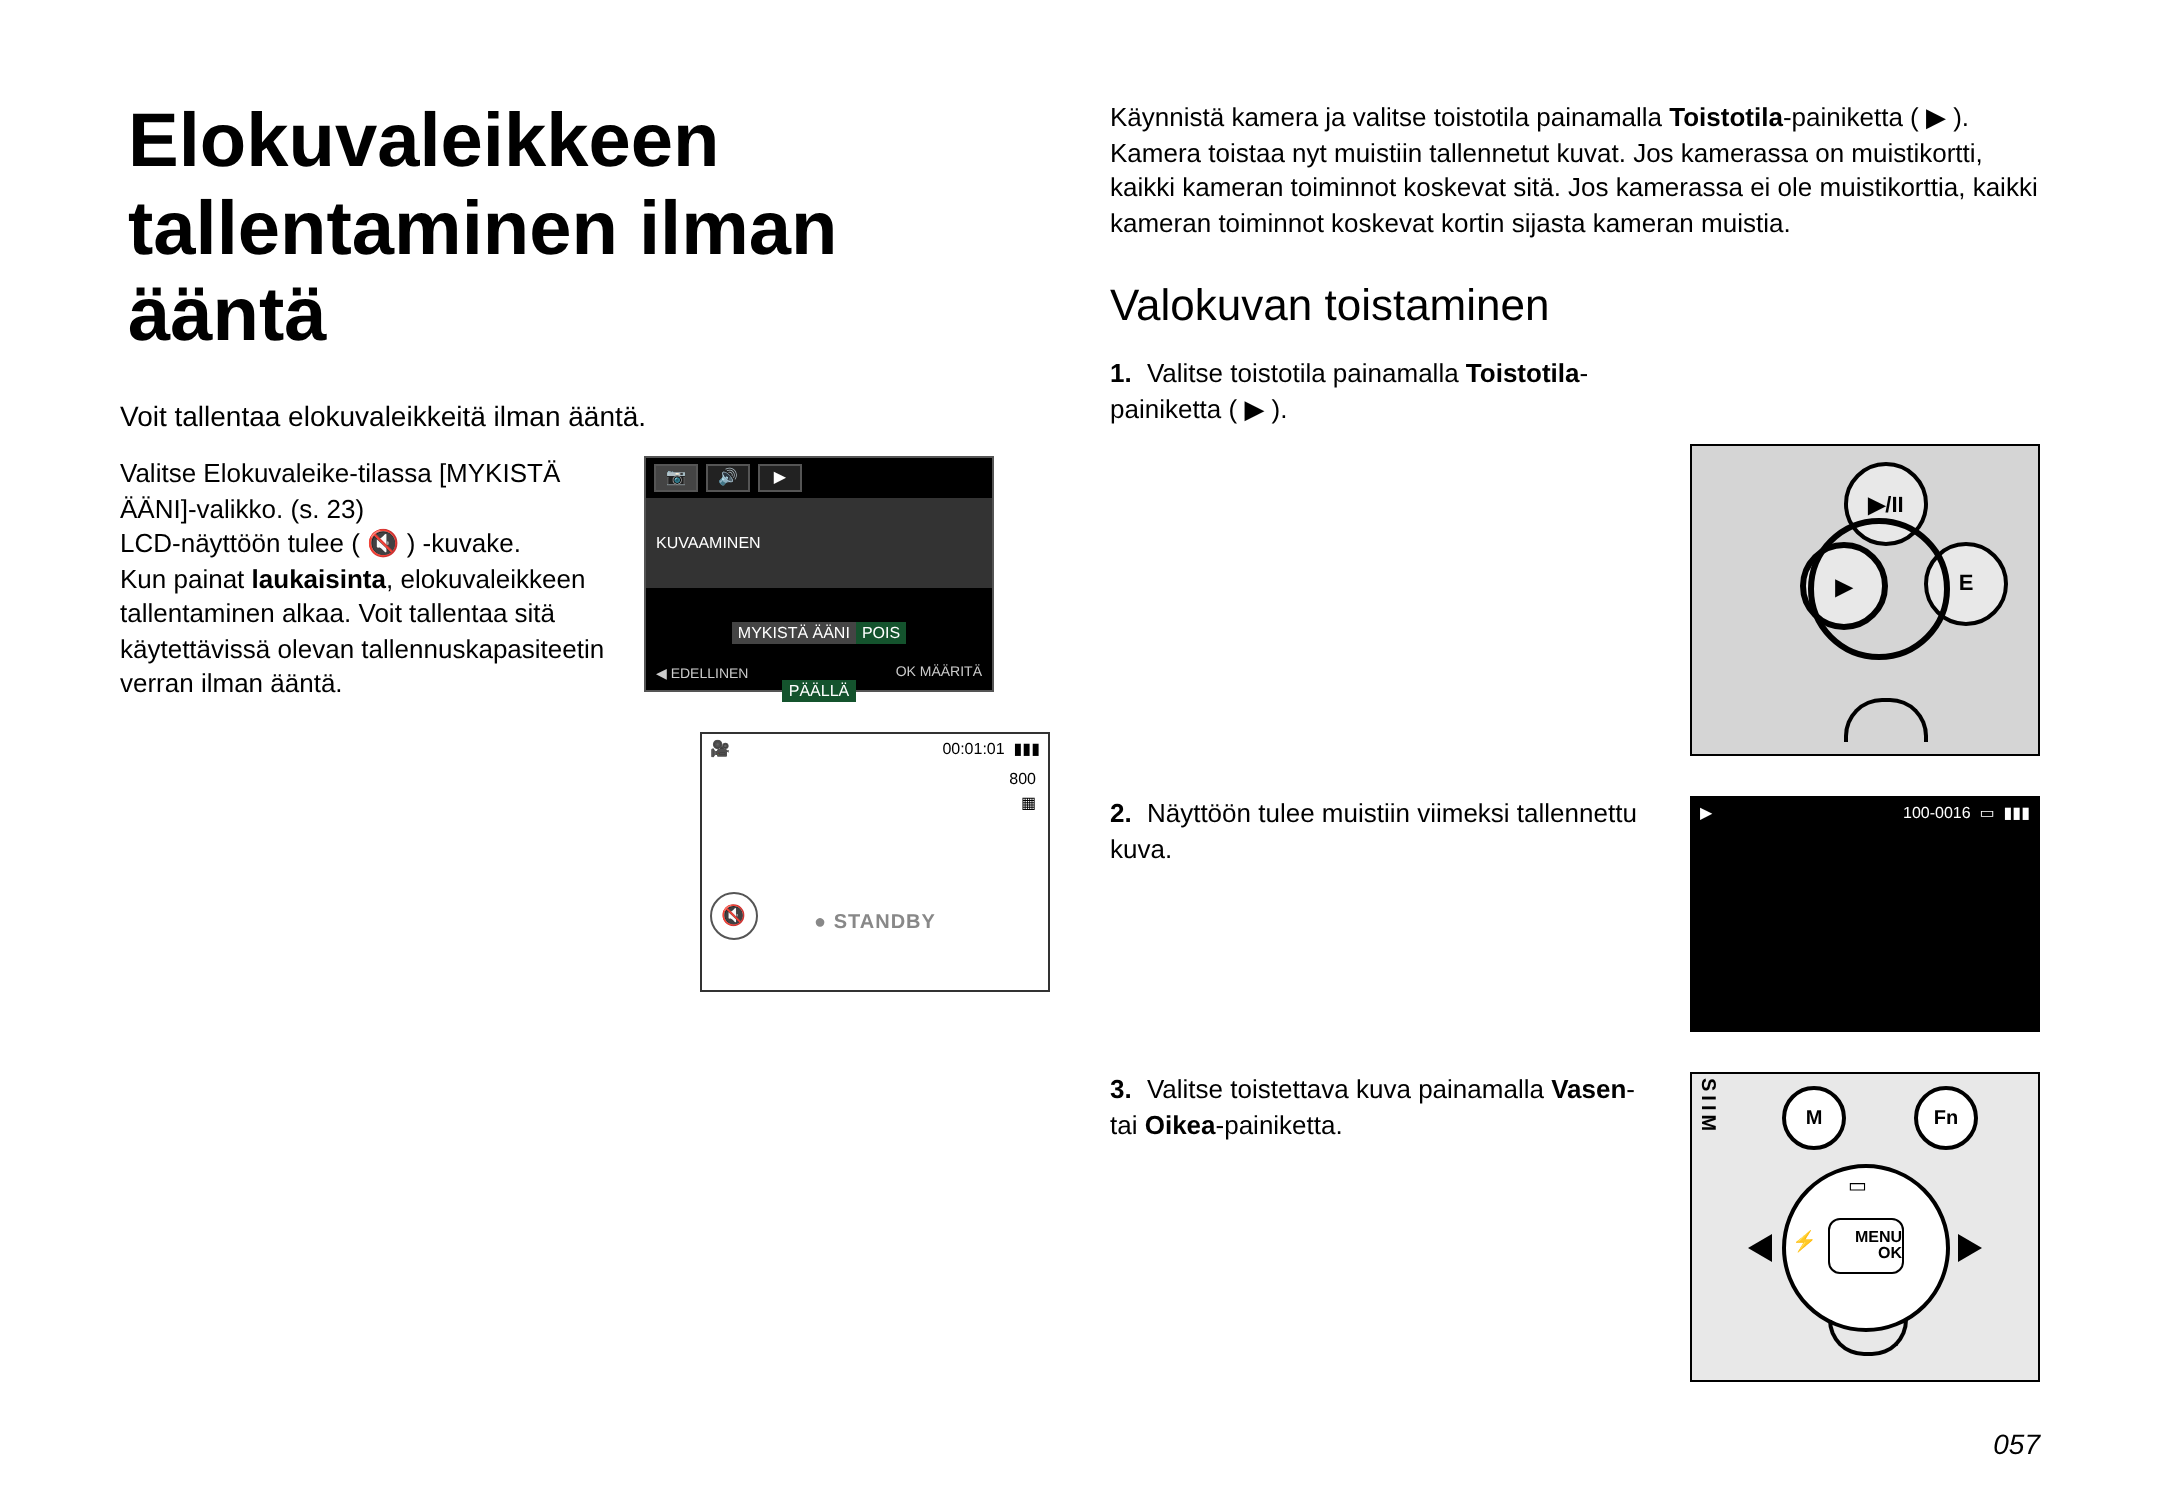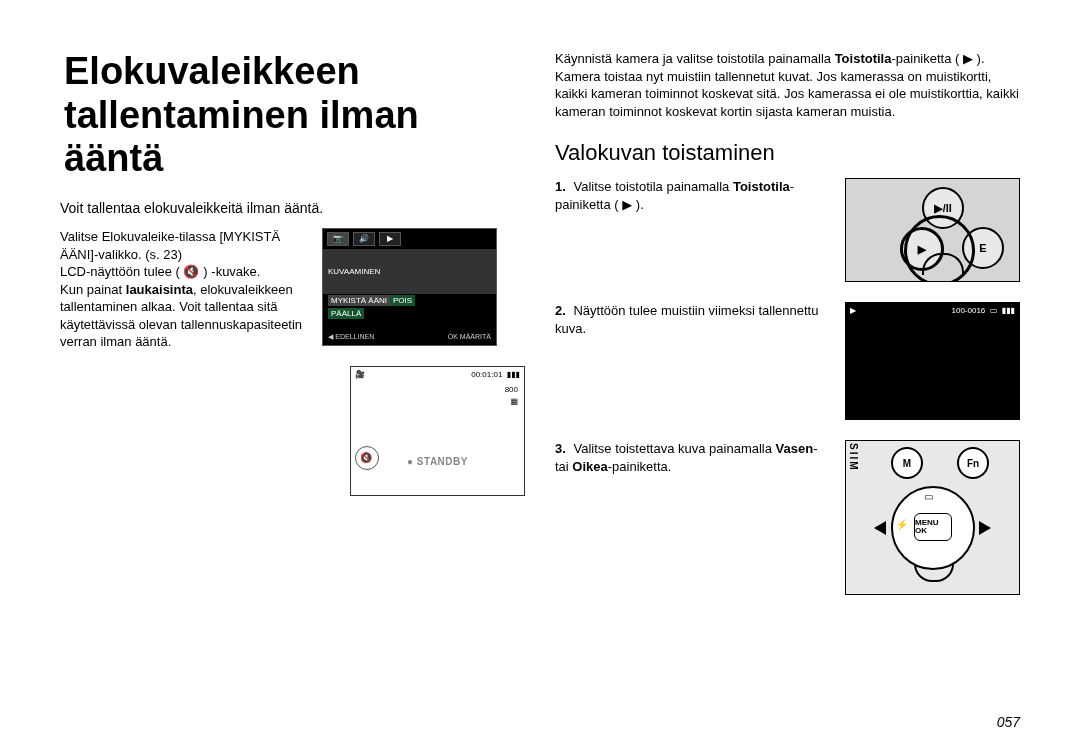--- a/index.html
+++ b/index.html
@@ -77,23 +77,24 @@
     display:flex;align-items:center;justify-content:center;
   }
   .lcd-tab.active { background:#444;}
   .lcd-heading {
     background: #333;
     padding: 18px 5px;
     font-size: 8px;
   }
   .lcd-row {
     display: flex;
-    justify-content: flex-start;
+    justify-content: center;
     padding: 1px 5px;
     font-size: 8px;
+    margin-top: 16px;
   }
   .lcd-row .left { background:#444; padding:1px 3px;}
   .lcd-row .right { background:#14532d; padding:1px 3px;}
   .lcd-footer {
     position: absolute; bottom: 2px; left: 0; right: 0;
     display: flex; justify-content: space-between;
     padding: 2px 5px; font-size: 7px; color:#ccc;
   }
   
   .lcd-standby {
@@ -137,24 +138,25 @@
   }
   .step-text { flex: 1; font-size: 13px; line-height: 1.35;}
   .step-num { font-weight: bold; margin-right: 4px;}
   .illus {
     border: 1.5px solid #000;
     background:#fff;
     position:relative;
     box-sizing:border-box;
   }
   .illus-cam {
-    width: 175px; height: 104px;
+    width: 175px; height: 156px;
     background:
       linear-gradient(#d5d5d5,#d5d5d5);
     overflow:hidden;
+    margin-top:44px;
   }
   .illus-cam .round {
     position:absolute; width:38px;height:38px;border-radius:50%;
     border:2px solid #000; background:#e8e8e8;
     display:flex;align-items:center;justify-content:center;
     font-size:11px;font-weight:bold;
   }
   .illus-play {
     width: 175px; height: 118px;
     background:#000;
@@ -174,21 +176,21 @@
     border:2px solid #000;
     border-radius:50%;
     background:#fff;
   }
   .illus-nav .menu-ok {
     position:absolute; top:72px; left:68px;
     width:36px;height:26px;
     border:1.5px solid #000;border-radius:6px;
     background:#fff;
     font-size:8px;font-weight:bold;
-    display:flex;flex-direction:column;align-items:flex-start;justify-content:center;
+    display:flex;flex-direction:column;align-items:flex-end;justify-content:center;
     line-height:1;
   }
   .illus-nav .arrow {
     position:absolute;
     width:0;height:0;
   }
   .illus-nav .arrow.left {
     top:80px; left:28px;
     border-top:7px solid transparent;
     border-bottom:7px solid transparent;

